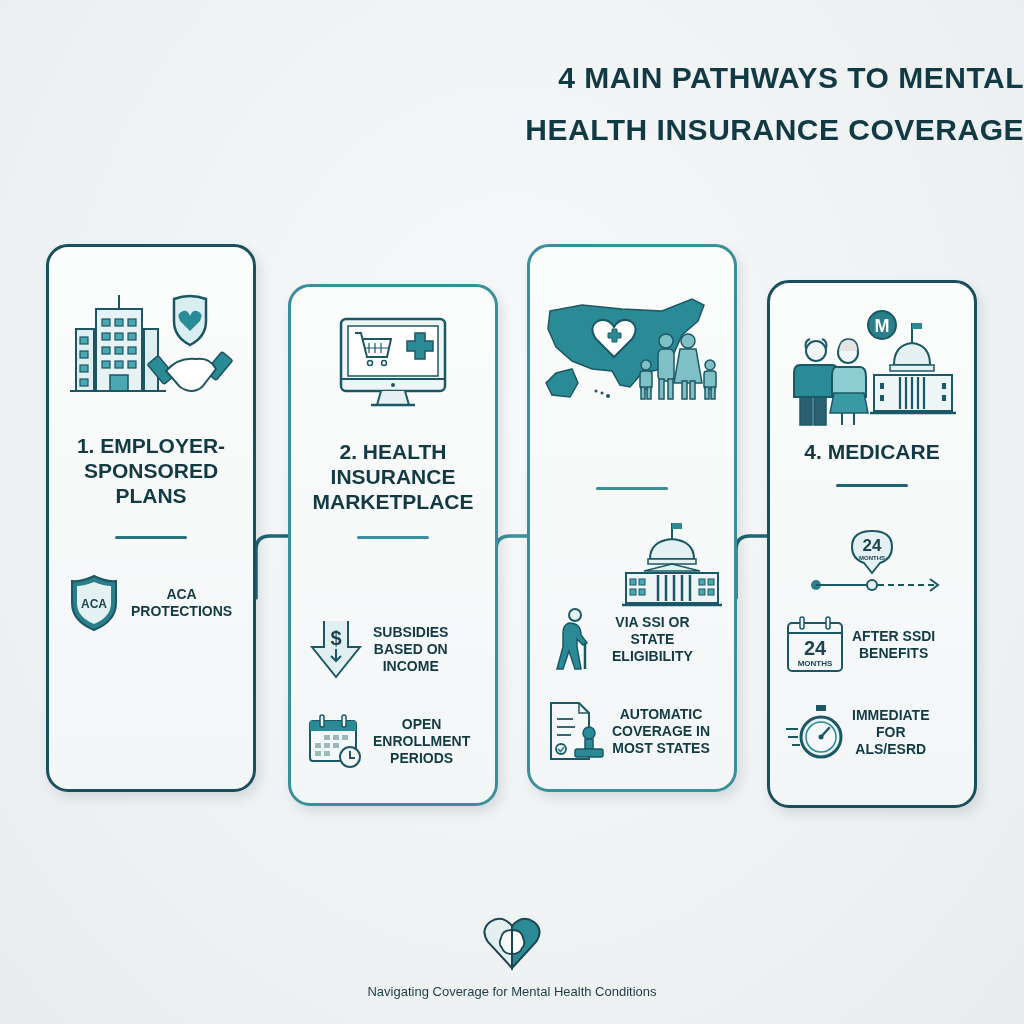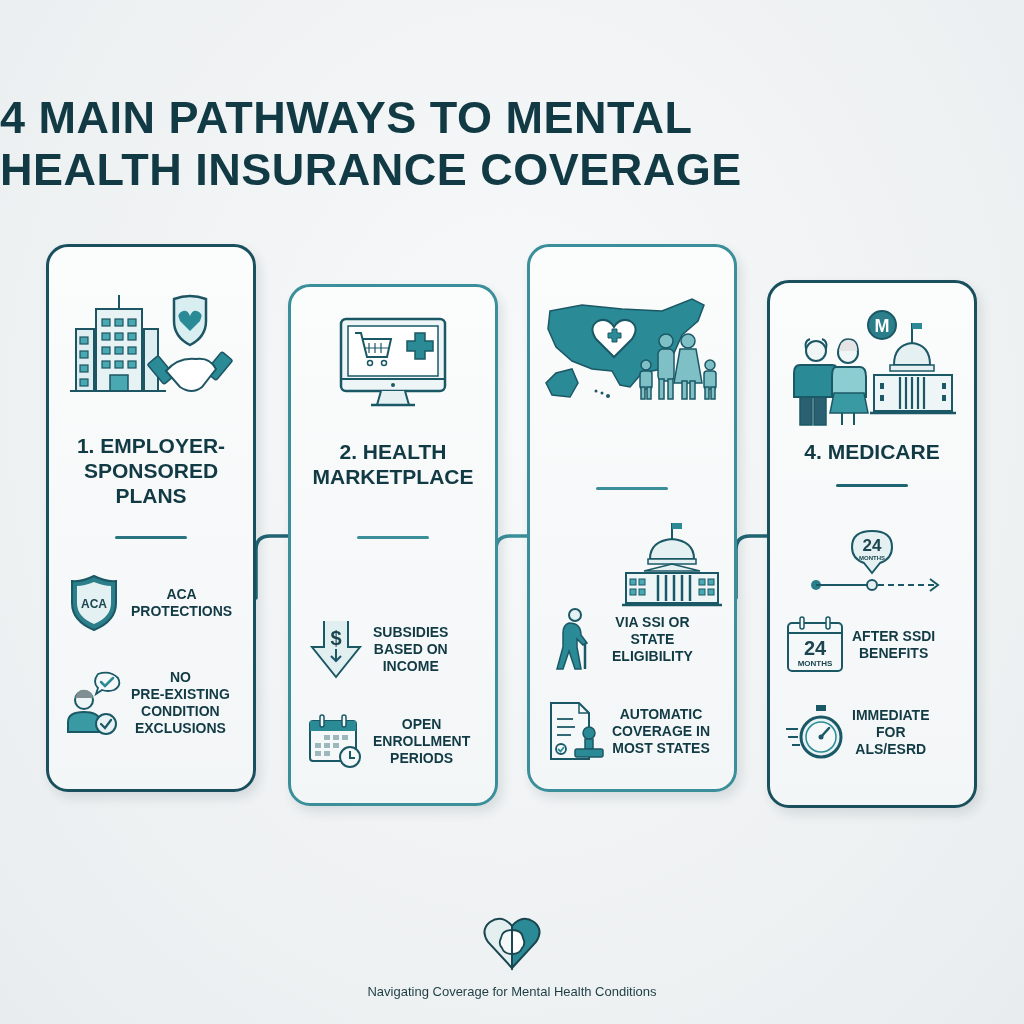--- a/index.html
+++ b/index.html
@@ -5,22 +5,22 @@
   * { box-sizing: border-box; margin: 0; padding: 0; }
   html, body { width: 1024px; height: 1024px; overflow: hidden; }
   body {
     background: radial-gradient(ellipse at 50% 40%, #f7f9fa 0%, #eef1f2 70%, #e8ecee 100%);
     font-family: "Liberation Sans", "DejaVu Sans", sans-serif;
     color: #10343d;
     position: relative;
   }
   .title {
     position: absolute; left: 0; top: 52px; width: 1024px;
-    text-align: left; font-weight: 700; font-size: 45px; line-height: 52px;
-    color: #113a44; letter-spacing: 0.5px; margin-top: 40px;
+    text-align: right; font-weight: 700; font-size: 30px; line-height: 52px;
+    color: #113a44; letter-spacing: 0.5px;
   }
   .title span { display: block; }
 
   .card {
     position: absolute; width: 210px;
     border: 3px solid #1b5866; border-radius: 22px;
     background: linear-gradient(180deg, #fbfcfc 0%, #f3f6f7 100%);
     box-shadow: 4px 6px 12px rgba(20,50,60,0.12);
   }
   .card.c1 { left: 46px; top: 244px; height: 548px; border-color: #1a4f5d; padding-left: 23px; }
@@ -124,59 +124,41 @@
         <path d="M26 9 Q36 13 43 13 V30 Q43 44 26 51 Q9 44 9 30 V13 Q16 13 26 9 Z" fill="#e4f1f2"></path>
         <text x="26" y="35" text-anchor="middle" font-family="Liberation Sans, sans-serif" font-size="12" font-weight="700" fill="#1b4550">ACA</text>
       </svg>
     </div>
     <div class="ft">
       <div>ACA</div>
       <div>PROTECTIONS</div>
     </div>
   </div>
 
-  <div class="feat" style="top:422px">
-    <div class="fi">
-      <svg width="60" height="66" viewBox="0 0 60 66">
-        <path d="M34 4 Q46 0 54 8 Q58 16 50 20 Q44 22 38 20 L32 24 L34 18 Q28 12 34 4 Z" fill="#f4f8f8" stroke="#1b5866" stroke-width="1.8"></path>
-        <path d="M37 12 L41 16 L49 8" fill="none" stroke="#2a8a96" stroke-width="2.5" stroke-linecap="round"></path>
-        <circle cx="20" cy="30" r="9" fill="#eef5f6" stroke="#1b5866" stroke-width="2"></circle>
-        <path d="M11 28 Q14 18 22 20 Q29 22 29 28" fill="#7e8e92"></path>
-        <path d="M4 62 V52 Q4 42 20 42 Q34 42 36 50 V62 Z" fill="#3a9aa4" stroke="#1b5866" stroke-width="2"></path>
-        <circle cx="42" cy="54" r="10" fill="#e6f2f3" stroke="#1b5866" stroke-width="2"></circle>
-        <path d="M37 54 L41 58 L47 50" fill="none" stroke="#1b5866" stroke-width="2.2" stroke-linecap="round"></path>
-      </svg>
-    </div>
-    <div class="ft">
-      <div>NO</div>
-      <div>PRE-EXISTING</div>
-      <div>CONDITION</div>
-      <div>EXCLUSIONS</div>
-    </div>
-  </div>
 </div>
 
 <div class="card c2">
   <div class="icon-top" style="top:28px">
     <svg width="120" height="96" viewBox="0 0 120 96">
       <rect x="8" y="4" width="104" height="72" rx="5" fill="#eef5f6" stroke="#1b5866" stroke-width="2.5"></rect>
       <rect x="15" y="11" width="90" height="50" fill="#ffffff" stroke="#1b5866" stroke-width="1.5"></rect>
       <line x1="8" y1="64" x2="112" y2="64" stroke="#1b5866" stroke-width="2"></line>
       <circle cx="60" cy="70" r="2" fill="#1b5866"></circle>
       <path d="M48 76 L44 90 H76 L72 76" fill="#e4f0f1" stroke="#1b5866" stroke-width="2"></path>
       <line x1="38" y1="90" x2="82" y2="90" stroke="#1b5866" stroke-width="2.5"></line>
       <path d="M22 18 H28 L34 42 H54 L58 24 H30" fill="none" stroke="#1b5866" stroke-width="2"></path>
       <path d="M36 28 V38 M42 28 V38 M48 28 V38 M32 33 H56" stroke="#1b5866" stroke-width="1.2"></path>
       <circle cx="37" cy="48" r="2.5" fill="none" stroke="#1b5866" stroke-width="1.5"></circle>
       <circle cx="51" cy="48" r="2.5" fill="none" stroke="#1b5866" stroke-width="1.5"></circle>
       <path d="M74 26 H82 V18 H92 V26 H100 V36 H92 V44 H82 V36 H74 Z" fill="#2a8a96" stroke="#1b5866" stroke-width="1.5"></path>
     </svg>
   </div>
   <div class="card-title" style="top:152px">
     <div>2. HEALTH</div>
+    <div>INSURANCE</div>
     <div>MARKETPLACE</div>
   </div>
   <div class="divider" style="top:249px;background:#3a8f9a"></div>
 
   <div class="feat" style="top:330px">
     <div class="fi">
       <svg width="56" height="64" viewBox="0 0 56 64">
         <path d="M16 4 V30 H4 L28 60 L52 30 H40 V4" fill="#e2eff1" stroke="#1b5866" stroke-width="2"></path>
         <text x="28" y="28" text-anchor="middle" font-family="Liberation Sans, sans-serif" font-size="20" font-weight="700" fill="#1b4550">$</text>
         <path d="M28 32 V44 M23 39 L28 44 L33 39" fill="none" stroke="#1b5866" stroke-width="2"></path>

